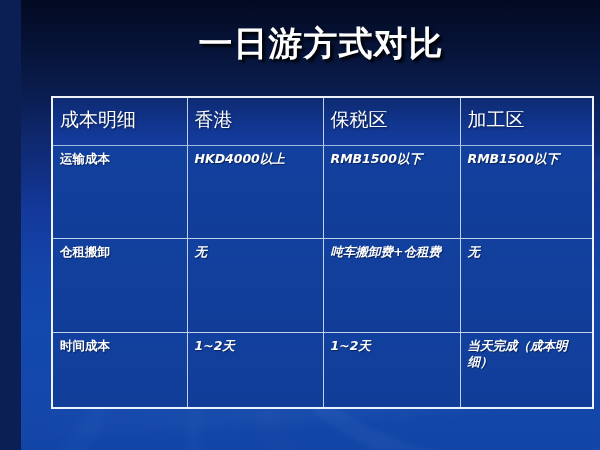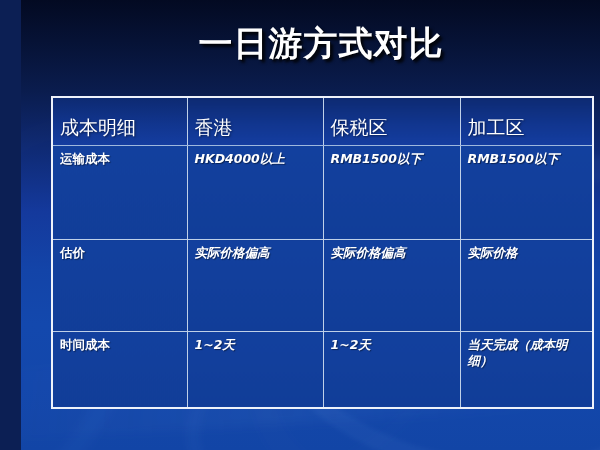--- a/index.html
+++ b/index.html
@@ -139,21 +139,21 @@
   table.cost-table th:last-child,
   table.cost-table td:last-child { border-right: none; }
   table.cost-table tr:last-child td { border-bottom: none; font-style: italic; }
 
   
   table.cost-table thead th {
     height: 47px;
     font-size: 19px;
     line-height: 24px;
     font-weight: normal;
-    padding-top: 17px;
+    padding-top: 9px;
     background: linear-gradient(180deg, #0d2a72 0%, #11358e 55%, #143da0 100%);
     border-bottom: 1px solid #9fb8dd;
     text-shadow: 1px 1px 2px rgba(0,0,0,0.5);
   }
 
   
   table.cost-table tbody td {
     font-size: 12.5px;
     line-height: 16px;
     font-style: italic;
@@ -200,25 +200,25 @@
           <th>加工区</th>
         </tr>
       </thead>
       <tbody>
         <tr class="r1">
           <td class="rowhead">运输成本</td>
           <td>HKD4000以上</td>
           <td>RMB1500以下</td>
           <td>RMB1500以下</td>
         </tr>
-        <tr class="r4">
-          <td class="rowhead">估价</td>
-          <td>实际价格偏高</td>
-          <td>实际价格偏高</td>
-          <td>实际价格</td>
+        <tr class="r3">
+          <td class="rowhead">仓租搬卸</td>
+          <td>无</td>
+          <td>吨车搬卸费+仓租费</td>
+          <td>无</td>
         </tr>
         <tr class="r5">
           <td class="rowhead">时间成本</td>
           <td>1~2天</td>
           <td>1~2天</td>
           <td>当天完成（成本明细）</td>
         </tr>
       </tbody>
     </table>
   </div>

